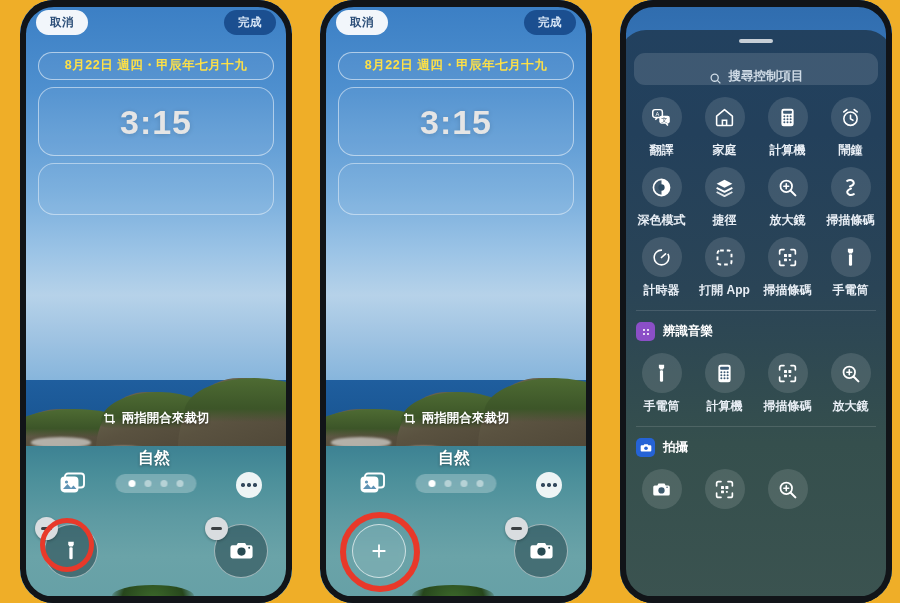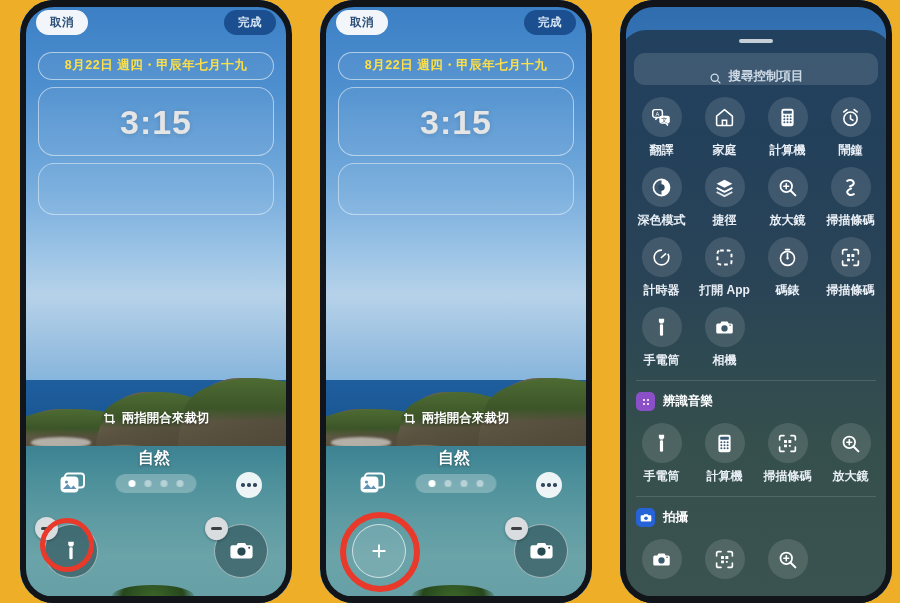--- a/index.html
+++ b/index.html
@@ -573,60 +573,39 @@
               <div class="cc-circle">
                 <svg viewBox="0 0 24 24" width="21" height="21">
                   <rect x="4" y="4" width="16" height="16" rx="3" fill="none" stroke="#fff" stroke-width="2.2" stroke-dasharray="4.2 3.4"></rect>
                 </svg>
               </div>
               <div class="cc-label">打開 App</div>
             </div>
             <div class="cc-item">
               <div class="cc-circle">
                 <svg viewBox="0 0 24 24" width="21" height="21">
-                  <circle cx="12" cy="13" r="8" fill="none" stroke="#fff" stroke-width="1.8"></circle>
-                  <path d="M12 13V7.4" stroke="#fff" stroke-width="1.9" stroke-linecap="round"></path>
-                  <circle cx="12" cy="13" r="1.3" fill="#fff"></circle>
-                  <path d="M9.8 3h4.4" stroke="#fff" stroke-width="1.9" stroke-linecap="round"></path>
-                </svg>
-              </div>
-              <div class="cc-label">碼錶</div>
-            </div>
-            <div class="cc-item">
-              <div class="cc-circle">
-                <svg viewBox="0 0 24 24" width="21" height="21">
                   <path d="M3 8V5a2 2 0 012-2h3M21 8V5a2 2 0 00-2-2h-3M3 16v3a2 2 0 002 2h3M21 16v3a2 2 0 01-2 2h-3" fill="none" stroke="#fff" stroke-width="1.9" stroke-linecap="round"></path>
                   <g fill="#fff">
                     <rect x="8" y="8" width="3.4" height="3.4" rx=".6"></rect>
                     <rect x="13" y="8" width="3.4" height="3.4" rx=".6"></rect>
                     <rect x="8" y="13" width="3.4" height="3.4" rx=".6"></rect>
                     <rect x="13.6" y="13.6" width="2.2" height="2.2" rx=".5"></rect>
                   </g>
                 </svg>
               </div>
               <div class="cc-label">掃描條碼</div>
             </div>
             <div class="cc-item">
               <div class="cc-circle">
                 <svg viewBox="0 0 24 24" width="21" height="21">
                   <path d="M9 2h6v3.2l-1.3 2.2h-3.4L9 5.2z" fill="#fff"></path>
                   <rect x="10.2" y="8.4" width="3.6" height="13" rx="1.4" fill="#fff"></rect>
                 </svg>
               </div>
               <div class="cc-label">手電筒</div>
-            </div>
-            <div class="cc-item">
-              <div class="cc-circle">
-                <svg viewBox="0 0 28 24" width="21" height="21">
-                  <path d="M10 4h8l1.6 2.6H23a2 2 0 012 2v9.4a2 2 0 01-2 2H5a2 2 0 01-2-2V8.6a2 2 0 012-2h3.4z" fill="#fff"></path>
-                  <circle cx="14" cy="13.2" r="4.2" fill="#3d5a6c"></circle>
-                  <circle cx="21.4" cy="9" r="1" fill="#3d5a6c"></circle>
-                </svg>
-              </div>
-              <div class="cc-label">相機</div>
             </div>
           </div>
 
         <div class="cc-sep"></div>
 
         <div class="cc-section">
           <span class="cc-secicon" style="background:#8b4fc7">
             <svg viewBox="0 0 24 24" width="12" height="12" fill="#fff">
               <circle cx="8" cy="8" r="2.1"></circle>
                 <circle cx="16" cy="8" r="2.1"></circle>

